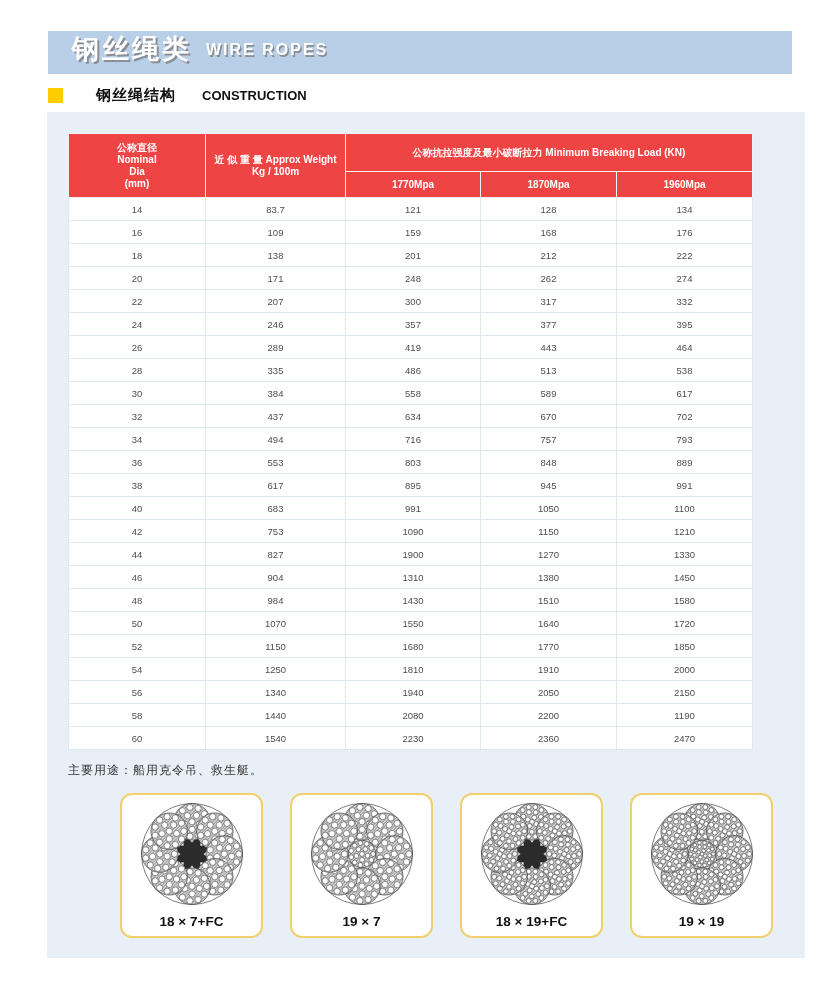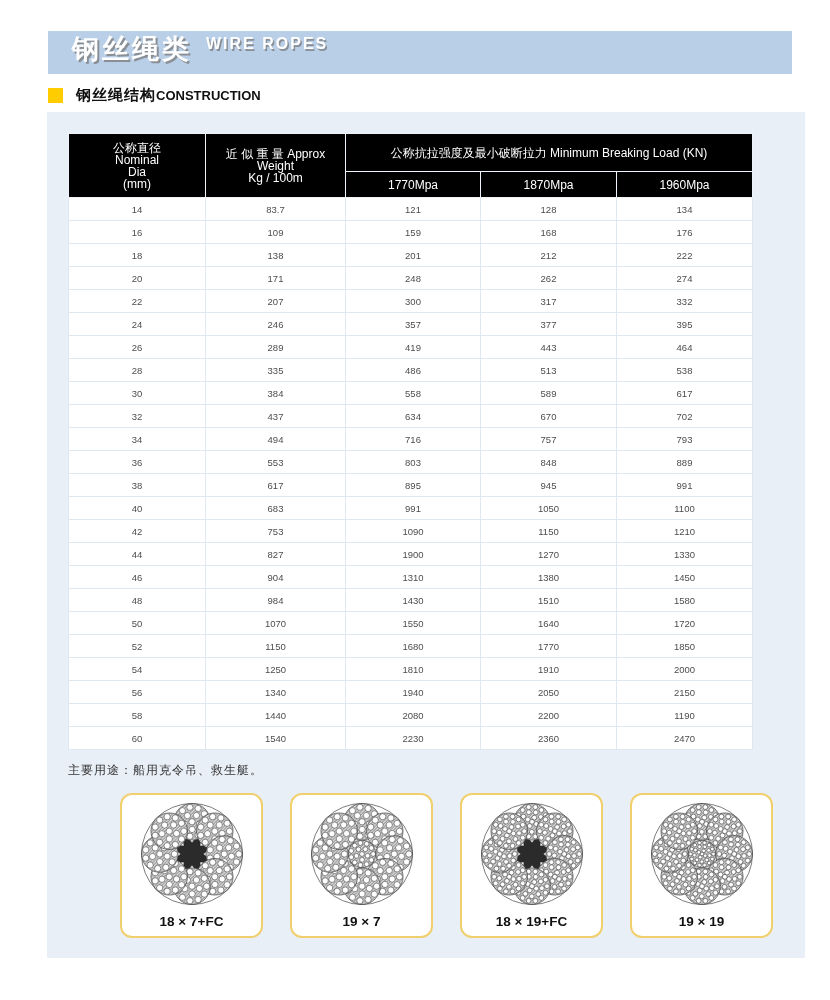--- a/index.html
+++ b/index.html
@@ -4,32 +4,32 @@
 <style>
   html,body{margin:0;padding:0;background:#fff;}
   body{font-family:"Liberation Sans","DejaVu Sans",sans-serif;}
   .page{position:relative;width:830px;height:1000px;background:#fff;overflow:hidden;}
 
   .header-bar{position:absolute;left:48px;top:31px;width:744px;height:43px;
     background:#b9cfe7;display:flex;padding-left:24px;box-sizing:border-box;}
   .title-cn{color:#fff;font-size:27px;font-weight:bold;letter-spacing:3px;
     text-shadow:2px 2px 0 #8a8f96;}
   .title-en{color:#fff;font-size:16px;font-weight:bold;letter-spacing:2px;margin-left:14px;
-    margin-top:4px;text-shadow:1.5px 1.5px 0 #8a8f96;}
-
-  .section-row{position:absolute;left:48px;top:86px;display:flex;align-items:center;}
+    margin-top:10px;text-shadow:1.5px 1.5px 0 #8a8f96;}
+
+  .section-row{position:absolute;left:48px;top:86px;display:flex;align-items:center;gap:20px;}
   .bullet{width:15px;height:15px;background:#ffcc00;margin-right:13px;}
   .section-cn{font-size:15px;font-weight:bold;color:#111;letter-spacing:1px;}
-  .section-en{font-size:13px;font-weight:bold;color:#111;}
+  .section-en{font-size:13px;font-weight:bold;color:#111;margin-left:6px;}
 
   .panel{position:absolute;left:47px;top:112px;width:758px;height:846px;background:#e9eff7;}
 
   .spec-table{position:absolute;left:21px;top:21px;width:684px;border-collapse:collapse;
     table-layout:fixed;}
-  .spec-table thead th{background:#000000;color:#fff;font-weight:normal;font-size:12px;
+  .spec-table thead th{background:#ef4444;color:#fff;font-weight:bold;font-size:10px;
     border:1px solid #eef3f9;padding:0;line-height:12px;}
   .spec-table thead tr.gr th{height:37px;}
   .spec-table thead tr.sr th{height:25px;}
   .spec-table td{background:#fff;border:1px solid #dfe7f1;height:22px;padding:0;
     text-align:center;font-size:9.5px;color:#4d4d4d;}
   .hl{line-height:12px;}
 
   .note{position:absolute;left:21px;top:650px;font-size:12px;color:#333;letter-spacing:1px;}
 
   .cards{position:absolute;left:41px;top:681px;display:flex;gap:27px;padding-left:32px;}

